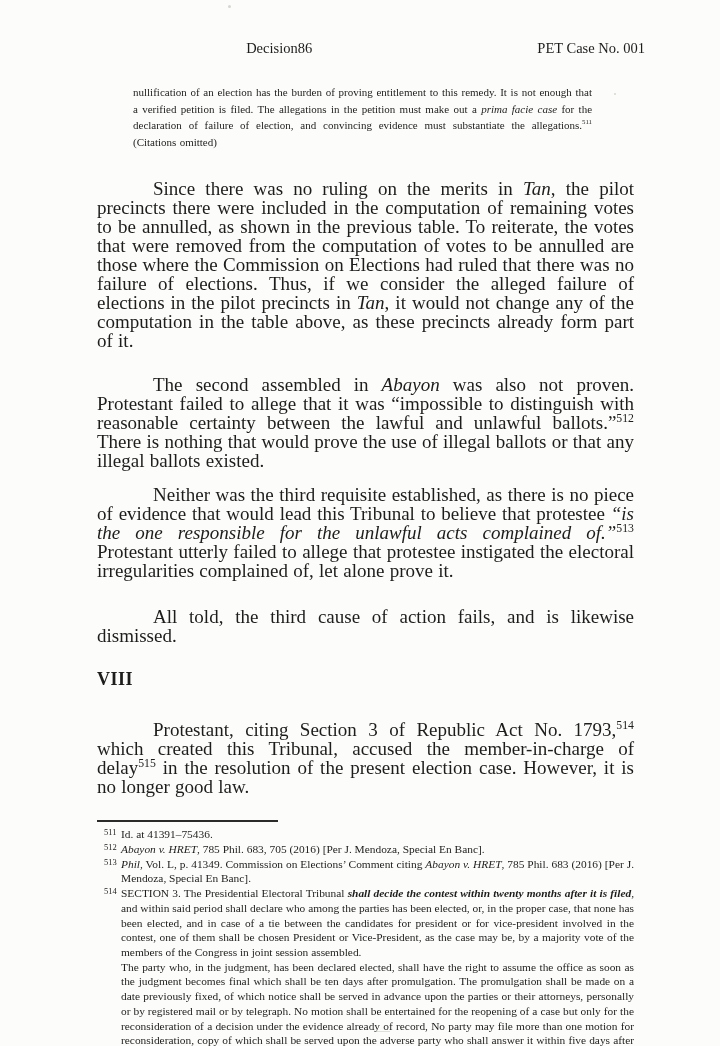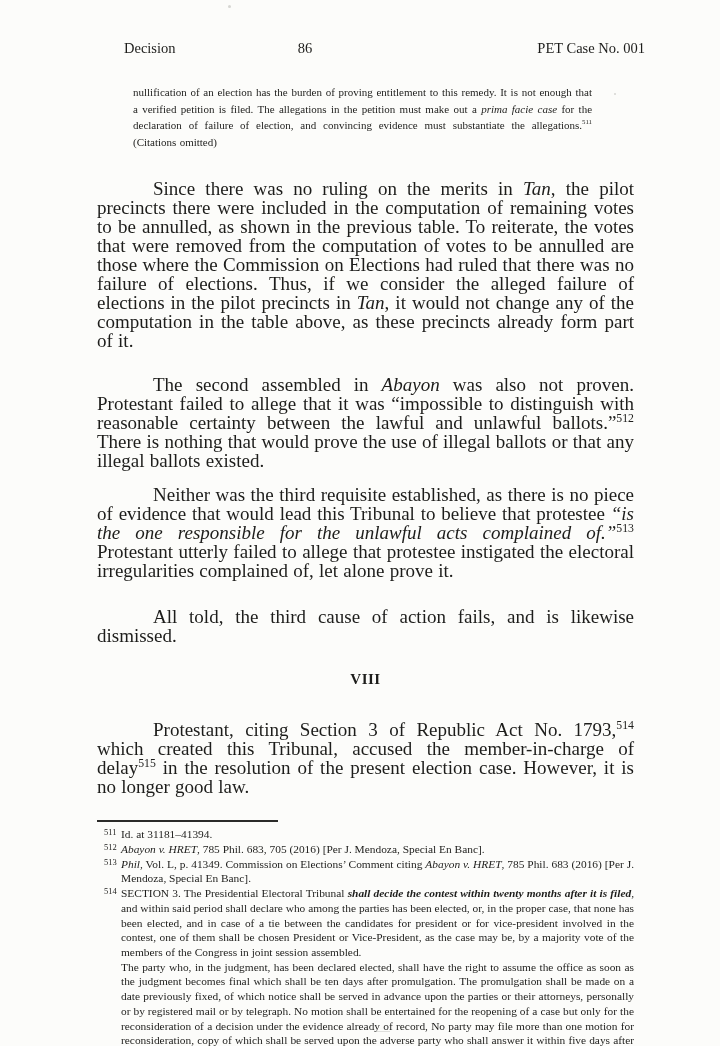--- a/index.html
+++ b/index.html
@@ -11,21 +11,21 @@
     font-family:"Liberation Serif","DejaVu Serif",serif;
     color:#1d1d1b;
     overflow:hidden;
   }
   
   .header{
     position:absolute;left:124px;top:40px;width:521px;
     display:flex;align-items:baseline;
     font-size:14.5px;line-height:16px;
   }
-  .header .h-left{flex:1;text-align:left;}
+  .header .h-left{flex:1;text-align:right;}
   .header .h-center{flex:1;text-align:left;}
   .header .h-right{flex:1;text-align:right;white-space:nowrap;}
 
   
   .content{position:absolute;left:97px;top:84px;width:537px;}
 
   .bq{
     margin:0 42px 0 36px;
     font-size:11px;line-height:16.6px;
     text-align:justify;word-spacing:0.5px;
@@ -35,22 +35,22 @@
     font-size:19px;line-height:19px;
     text-align:justify;text-indent:56px;word-spacing:0.5px;
   }
   .mt-p1{margin-top:29px;}
   .mt-p2{margin-top:25px;}
   .mt-p3{margin-top:15px;}
   .mt-p4{margin-top:27px;}
   .mt-p5{margin-top:31px;}
   .section-heading{
     margin:25px 0 0 0;
-    font-size:15px;line-height:19px;
-    font-weight:bold;text-align:center;letter-spacing:0.5px;
+    font-size:18px;line-height:19px;
+    font-weight:bold;letter-spacing:0.5px;
   }
 
   
   .fn-rule{
     margin:24px 0 0 0;width:181px;height:2px;
     background:#2b2b29;border:none;
   }
   .footnotes{margin-top:5px;font-size:11.4px;line-height:14.7px;}
   .fn{position:relative;padding-left:24px;}
   .fn-num{
@@ -92,21 +92,21 @@
 
     <h2 class="section-heading">VIII</h2>
 
     <p class="body-p mt-p5"><span>Protestant, citing Section 3 of Republic Act No. 1793,</span><sup class="ref">514</sup><span> which created this Tribunal, accused the member-in-charge of delay</span><sup class="ref">515</sup><span> in the resolution of the present election case.  However, it is no longer good law.</span></p>
 
     <hr class="fn-rule">
 
     <div class="footnotes" id="footnotes">
         <div class="fn">
           <span class="fn-num">511</span>
-          <p><span>Id. at 31181–41394.</span></p>
+          <p><span>Id. at 41391–75436.</span></p>
         </div>
         <div class="fn">
           <span class="fn-num">512</span>
           <p><i>Abayon v. HRET</i><span>, 785 Phil. 683, 705 (2016) [Per J. Mendoza, Special En Banc].</span></p>
         </div>
         <div class="fn">
           <span class="fn-num">513</span>
           <p><i>Phil</i><span>, Vol. L, p. 41349. Commission on Elections’ Comment citing </span><i>Abayon v. HRET</i><span>, 785 Phil. 683 (2016) [Per J. Mendoza, Special En Banc].</span></p>
         </div>
         <div class="fn">

